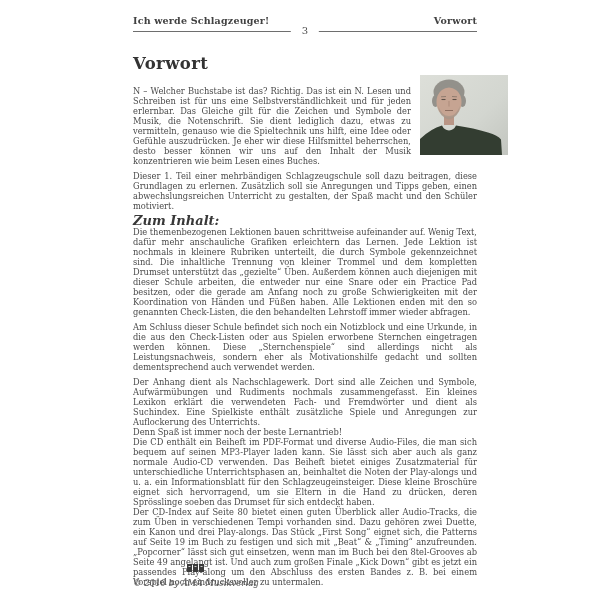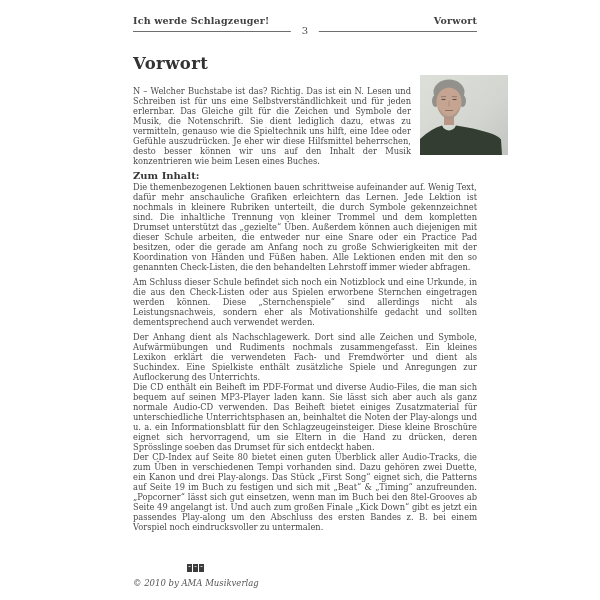--- a/index.html
+++ b/index.html
@@ -14,21 +14,21 @@
   .page-number{position:absolute;left:50%;top:0;transform:translate(-50%,-52%);
     background:#ffffff;padding:0 11px;font-size:10px;font-weight:normal;color:#4f4f4f;line-height:11px;}
   .title{margin:22px 0 0 0;font-size:16.5px;font-weight:bold;color:#333333;letter-spacing:.4px;line-height:20px;}
   .intro-wrap{position:relative;margin-top:12px;}
   .photo{position:absolute;top:-11px;left:287px;width:88px;height:80px;}
   .photo svg{display:block;}
   .body{margin:0;font-size:8.3px;line-height:10px;text-align:justify;color:#4a4a4a;
     hyphens:auto;-webkit-hyphens:auto;word-spacing:-0.2px;}
   .intro{width:278px;}
   .gap{margin-top:5px;}
-  .heading{font-size:10px;line-height:10.6px;font-weight:bold;color:#383838;}
+  .heading{font-size:13px;line-height:10.6px;font-weight:bold;color:#383838;font-style:italic;}
   .footer{position:absolute;left:133px;top:564px;display:flex;align-items:center;gap:6px;flex-direction:column;}
   .logo{display:inline-flex;}
   .copyright{font-style:italic;font-size:8.5px;color:#555555;line-height:10px;}
 </style>
 </head>
 <body>
 
 <div class="page">
   <div class="content">
 
@@ -67,25 +67,27 @@
           <line x1="21" y1="21.8" x2="26" y2="21.5" stroke="#8a776b" stroke-width="0.9"></line>
           <line x1="32" y1="21.5" x2="37" y2="21.8" stroke="#8a776b" stroke-width="0.9"></line>
           <line x1="29" y1="26" x2="29" y2="31.5" stroke="#ad8b7a" stroke-width="1"></line>
           <line x1="25" y1="35.5" x2="33" y2="35.5" stroke="#8d6e60" stroke-width="1"></line>
           <path d="M0,80 L0,64 Q11,53.5 22,50.5 Q24,55 29,55.5 Q34,55 36,50.5 Q54,53 68,57.5 Q78,60.5 81,64.5 L82,80 Z" fill="#333d31"></path>
         </svg>
       </div>
       <p class="body intro">N – Welcher Buchstabe ist das? Richtig. Das ist ein N. Lesen und Schreiben ist für uns eine Selbstverständlichkeit und für jeden erlernbar. Das Gleiche gilt für die Zeichen und Symbole der Musik, die Notenschrift. Sie dient lediglich dazu, etwas zu vermitteln, genauso wie die Spieltechnik uns hilft, eine Idee oder Gefühle auszudrücken. Je eher wir diese Hilfsmittel beherrschen, desto besser können wir uns auf den Inhalt der Musik konzentrieren wie beim Lesen eines Buches.</p>
     </div>
 
+    <p class="body gap">Dieser 1. Teil einer mehrbändigen Schlagzeugschule soll dazu beitragen, diese Grundlagen zu erlernen. Zusätzlich soll sie Anregungen und Tipps geben, einen abwechslungsreichen Unterricht zu gestalten, der Spaß macht und den Schüler motiviert.</p>
 
     <div class="heading gap">Zum Inhalt:</div>
     <p class="body">Die themenbezogenen Lektionen bauen schrittweise aufeinander auf. Wenig Text, dafür mehr anschauliche Grafiken erleichtern das Lernen. Jede Lektion ist nochmals in kleinere Rubriken unterteilt, die durch Symbole gekennzeichnet sind. Die inhaltliche Trennung von kleiner Trommel und dem kompletten Drumset unterstützt das „gezielte“ Üben. Außerdem können auch diejenigen mit dieser Schule arbeiten, die entweder nur eine Snare oder ein Practice Pad besitzen, oder die gerade am Anfang noch zu große Schwierigkeiten mit der Koordination von Händen und Füßen haben. Alle Lektionen enden mit den so genannten Check-Listen, die den behandelten Lehrstoff immer wieder abfragen.</p>
     <p class="body gap">Am Schluss dieser Schule befindet sich noch ein Notizblock und eine Urkunde, in die aus den Check-Listen oder aus Spielen erworbene Sternchen eingetragen werden können. Diese „Sternchenspiele“ sind allerdings nicht als Leistungsnachweis, sondern eher als Motivationshilfe gedacht und sollten dementsprechend auch verwendet werden.</p>
     <p class="body gap">Der Anhang dient als Nachschlagewerk. Dort sind alle Zeichen und Symbole, Aufwärmübungen und Rudiments nochmals zusammengefasst. Ein kleines Lexikon erklärt die verwendeten Fach- und Fremdwörter und dient als Suchindex. Eine Spielkiste enthält zusätzliche Spiele und Anregungen zur Auflockerung des Unterrichts.</p>
+    <p class="body">Denn Spaß ist immer noch der beste Lernantrieb!</p>
 
     <p class="body">Die CD enthält ein Beiheft im PDF-Format und diverse Audio-Files, die man sich bequem auf seinen MP3-Player laden kann. Sie lässt sich aber auch als ganz normale Audio-CD verwenden. Das Beiheft bietet einiges Zusatzmaterial für unterschiedliche Unterrichtsphasen an, beinhaltet die Noten der Play-alongs und u. a. ein Informationsblatt für den Schlagzeugeinsteiger. Diese kleine Broschüre eignet sich hervorragend, um sie Eltern in die Hand zu drücken, deren Sprösslinge soeben das Drumset für sich entdeckt haben.</p>
     <p class="body">Der CD-Index auf Seite 80 bietet einen guten Überblick aller Audio-Tracks, die zum Üben in verschiedenen Tempi vorhanden sind. Dazu gehören zwei Duette, ein Kanon und drei Play-alongs. Das Stück „First Song“ eignet sich, die Patterns auf Seite 19 im Buch zu festigen und sich mit „Beat“ &amp; „Timing“ anzufreunden. „Popcorner“ lässt sich gut einsetzen, wenn man im Buch bei den 8tel-Grooves ab Seite 49 angelangt ist. Und auch zum großen Finale „Kick Down“ gibt es jetzt ein passendes Play-along um den Abschluss des ersten Bandes z. B. bei einem Vorspiel noch eindrucksvoller zu untermalen.</p>
   </div>
 
   <div class="footer">
     <span class="logo">
       <svg width="17" height="8" viewBox="0 0 17 8" xmlns="http://www.w3.org/2000/svg" aria-hidden="true">
         <rect x="0" y="0" width="5" height="8" fill="#3b3b3b"></rect>
         <rect x="6" y="0" width="5" height="8" fill="#3b3b3b"></rect>

